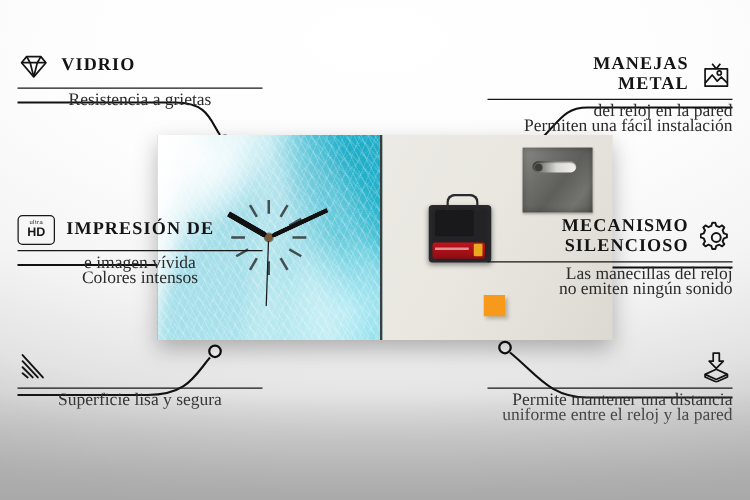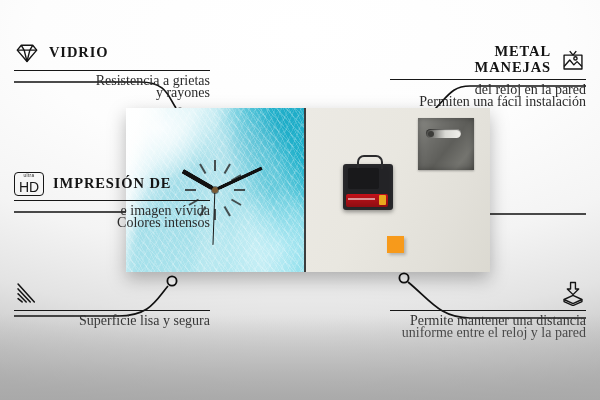--- a/index.html
+++ b/index.html
@@ -82,33 +82,33 @@
   .mech .body{position:absolute;left:10%;top:10%;width:62%;height:44%;background:#17171a;border-radius:2px;opacity:.85;}
   .mech .batt{position:absolute;left:6%;bottom:7%;width:84%;height:13px;background:linear-gradient(to bottom,#c4121a,#8d0d12);border-radius:2px;}
   .mech .batt:after{content:"";position:absolute;right:4%;top:14%;width:7px;height:72%;background:#e9a81d;border-radius:1px;}
   .mech .batt i{position:absolute;left:6%;top:38%;width:64%;height:2px;background:rgba(255,255,255,.55);display:block;}
 
   .foam{position:absolute;left:44%;top:78%;width:17px;height:17px;background:#f79a1b;
     box-shadow:2px 2px 3px rgba(0,0,0,.22);}
 
   
   .callout{position:absolute;width:196px;}
-  .callout.left{text-align:right;}
+  .callout.left{text-align:center;}
   .callout.right{text-align:right;}
   .chead{display:flex;align-items:center;gap:9px;}
   .callout.right .chead{flex-direction:row-reverse;}
   .ctitle{font-size:14.5px;line-height:15.5px;letter-spacing:.9px;color:#141414;font-weight:700;text-transform:uppercase;}
   .rule{height:0;border-top:1.6px solid #171717;margin:4px 0 4px 0;}
   .cdesc{font-size:14px;line-height:12.4px;color:#2b2b2b;}
   .ico{width:26px;height:26px;flex:0 0 26px;display:block;}
   .ico svg{display:block;width:26px;height:26px;}
   .hdbadge{width:28px;height:22px;flex:0 0 28px;border:1.7px solid #171717;border-radius:4px;
     display:flex;flex-direction:column;align-items:center;justify-content:center;line-height:1;}
   .hdbadge .u{font-size:4.6px;letter-spacing:.4px;color:#171717;font-family:"Liberation Sans",sans-serif;}
-  .hdbadge .h{font-size:14px;font-weight:400;color:#171717;font-family:"Liberation Sans",sans-serif;margin-top:.5px;}
+  .hdbadge .h{font-size:10px;font-weight:700;color:#171717;font-family:"Liberation Sans",sans-serif;margin-top:.5px;}
 </style>
 </head>
 <body>
 
 <div id="stage">
 
   <svg id="lines" viewBox="0 0 600 400">
     <g fill="none" stroke="#111" stroke-width="1.7">
       <path d="M14,82 H140 C166,82 168,96 176,108"></path>
       <path d="M14,212 H160 C180,212 184,200 192,190"></path>
@@ -199,21 +199,20 @@
           <path d="M4 12.5 H28 M9 6.5 L12.5 12.5 L16 26.5 M23 6.5 L19.5 12.5 L16 26.5 M12.5 12.5 H19.5"></path>
         </g>
           </svg>
       </span>
       <span>
         <div class="ctitle">VIDRIO</div>
       </span>
     </div>
     <div class="rule"></div>
     <div class="cdesc">Resistencia a grietas</div>
-    <div class="cdesc">y rayones</div>
   </div>
 
   <div class="callout left" style="left:14px;top:172px;">
     <div class="chead">
       <span class="hdbadge">
         <span class="u">ultra</span>
         <span class="h">HD</span>
       </span>
       <span>
         <div class="ctitle">IMPRESIÓN DE</div>
@@ -249,29 +248,48 @@
         <svg viewBox="0 0 32 32">
             <g fill="none" stroke="#141414" stroke-width="1.7" stroke-linejoin="round">
           <rect x="5" y="10" width="22" height="17"></rect>
           <path d="M16 10 L12 5 M16 10 L20 5"></path>
           <path d="M5 24 L12 16 L17 22 L21 18 L27 24"></path>
           <circle cx="19" cy="14" r="2"></circle>
         </g>
           </svg>
       </span>
       <span>
+        <div class="ctitle">MANEJAS</div>
         <div class="ctitle">METAL</div>
-        <div class="ctitle">MANEJAS</div>
       </span>
     </div>
     <div class="rule"></div>
     <div class="cdesc">del reloj en la pared</div>
     <div class="cdesc">Permiten una fácil instalación</div>
   </div>
 
+  <div class="callout right" style="left:390px;top:174px;">
+    <div class="chead">
+      <span class="ico">
+        <svg viewBox="0 0 32 32">
+            <g fill="none" stroke="#141414" stroke-width="1.9" stroke-linejoin="round" stroke-linecap="round">
+          <path d="M16 4.5 l3.1 1.2 2.7-1.6 2.1 2.1-1.6 2.7 1.2 3.1 3 .9v3l-3 .9-1.2 3.1 1.6 2.7-2.1 2.1-2.7-1.6-3.1 1.2-.9 3h-3l-.9-3-3.1-1.2-2.7 1.6-2.1-2.1 1.6-2.7-1.2-3.1-3-.9v-3l3-.9 1.2-3.1-1.6-2.7 2.1-2.1 2.7 1.6 3.1-1.2.9-3h3z"></path>
+          <circle cx="16" cy="16" r="4.4"></circle>
+        </g>
+          </svg>
+      </span>
+      <span>
+        <div class="ctitle">MECANISMO</div>
+        <div class="ctitle">SILENCIOSO</div>
+      </span>
+    </div>
+    <div class="rule"></div>
+    <div class="cdesc">Las manecillas del reloj</div>
+    <div class="cdesc">no emiten ningún sonido</div>
+  </div>
 
   <div class="callout right" style="left:390px;top:280px;width:196px;">
     <div class="chead">
       <span class="ico">
         <svg viewBox="0 0 32 32">
             <g fill="none" stroke="#141414" stroke-width="1.7" stroke-linejoin="round">
           <path d="M13 3 h6 v8 h4 l-7 7 -7 -7 h4 z"></path>
           <path d="M16 19 L5 24 L16 29 L27 24 Z"></path>
           <path d="M5 24 v2.5 L16 31.5 L27 26.5 V24"></path>
         </g>

